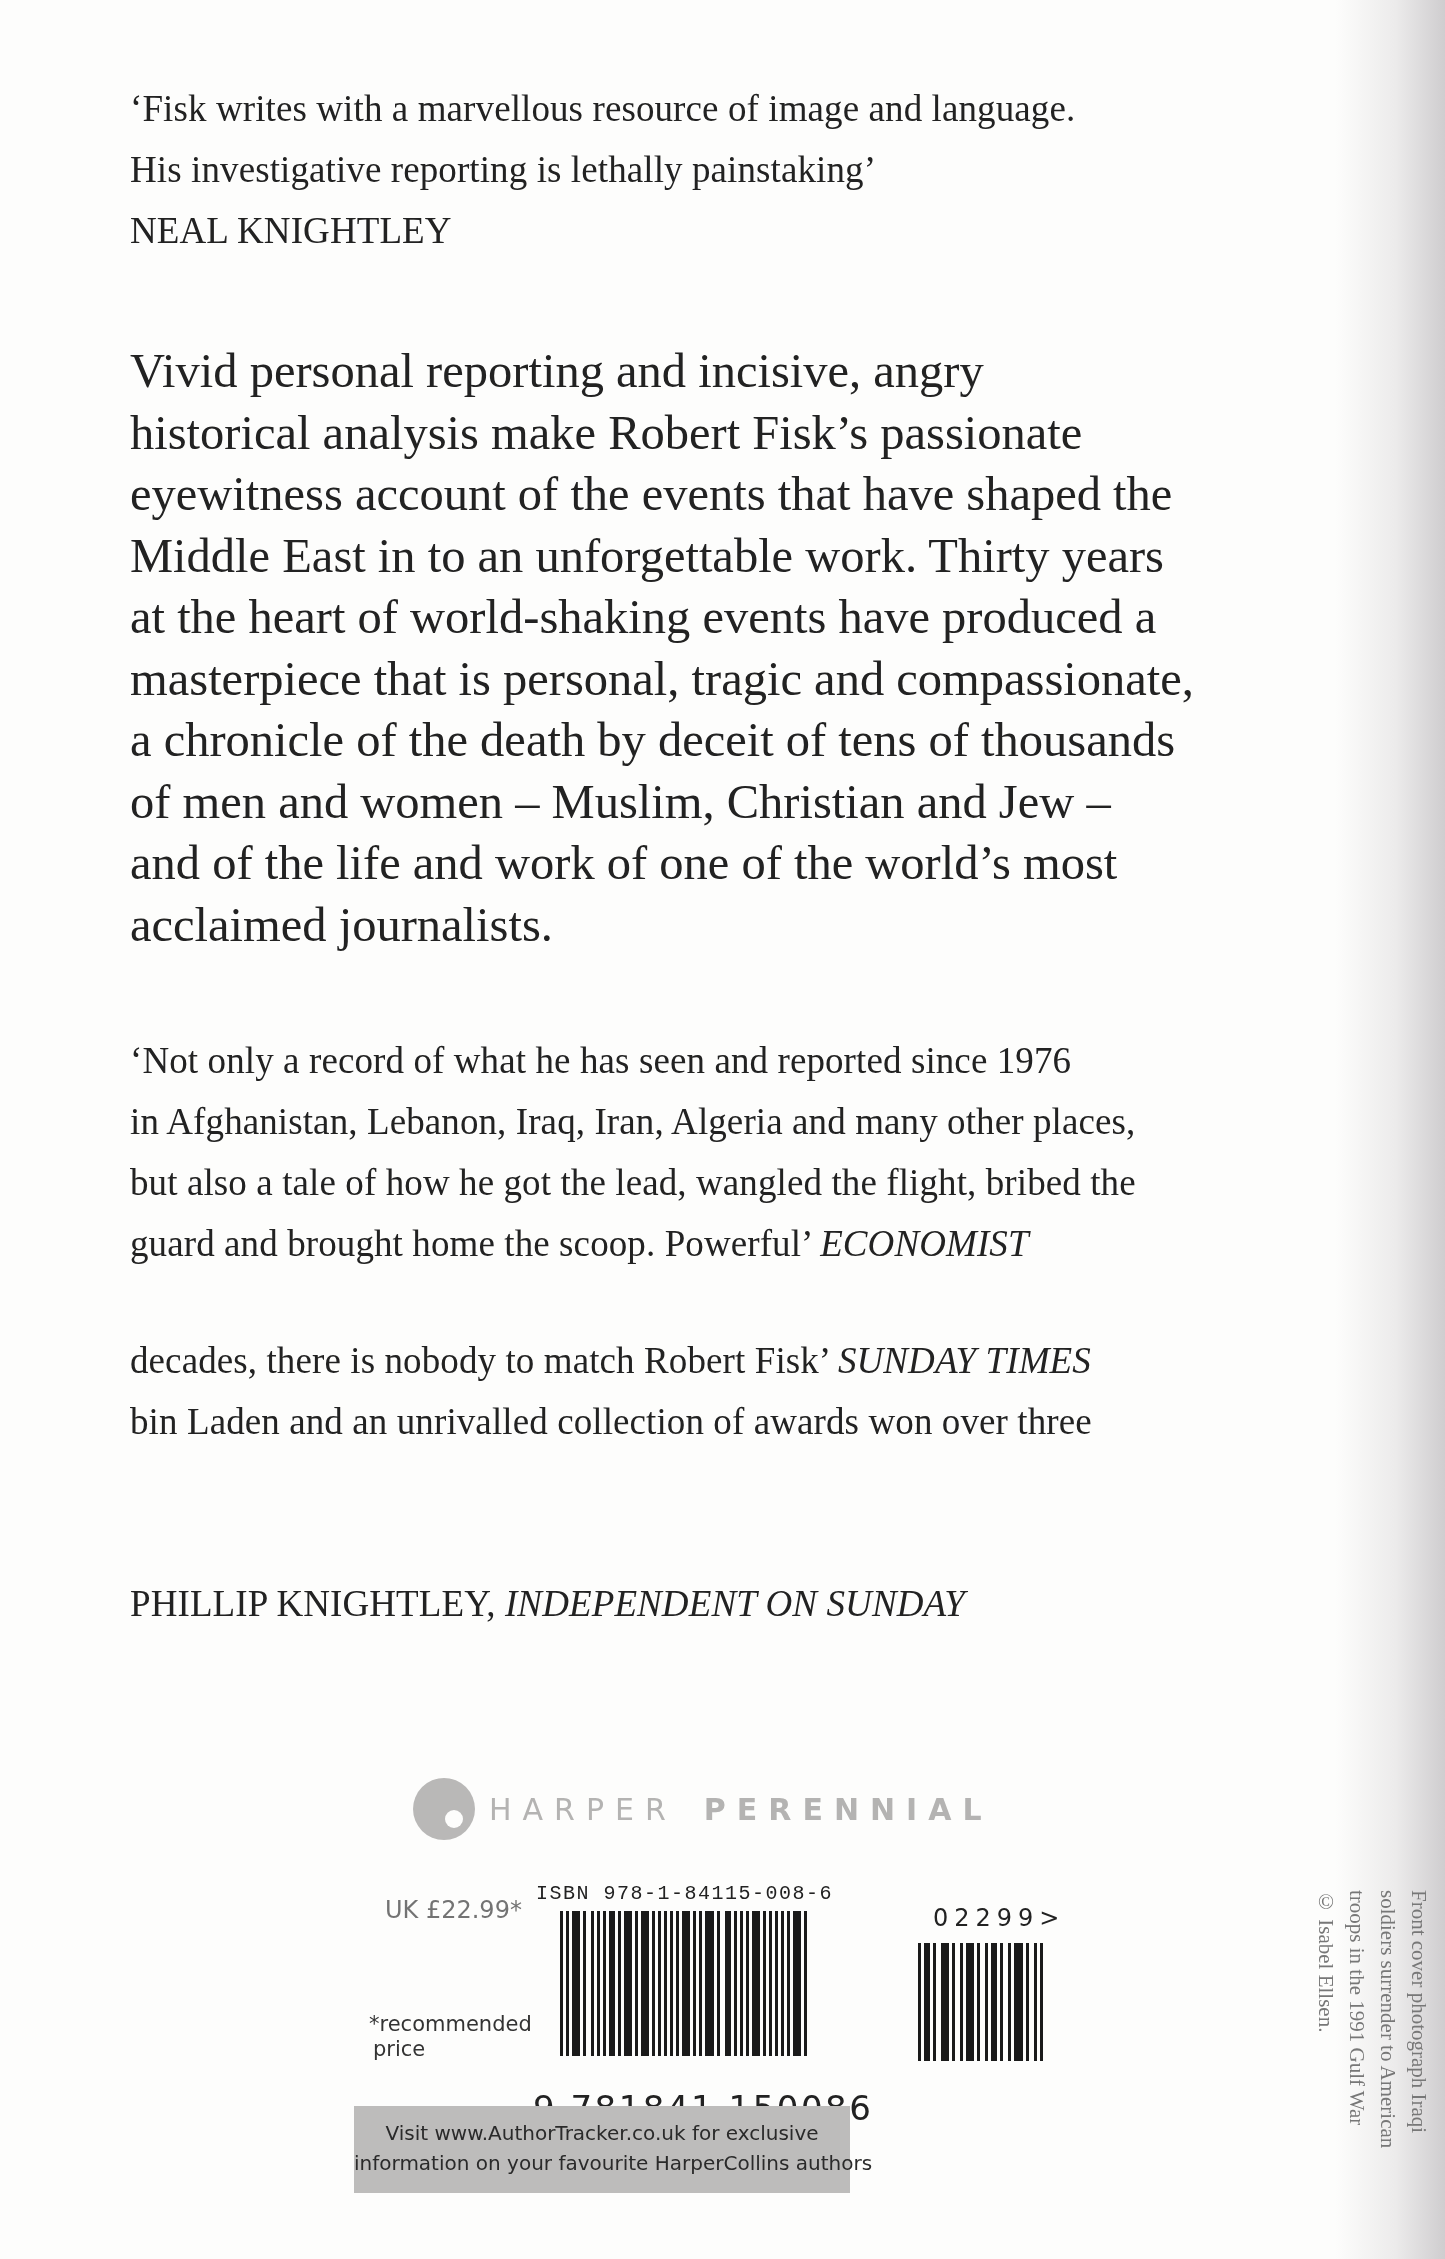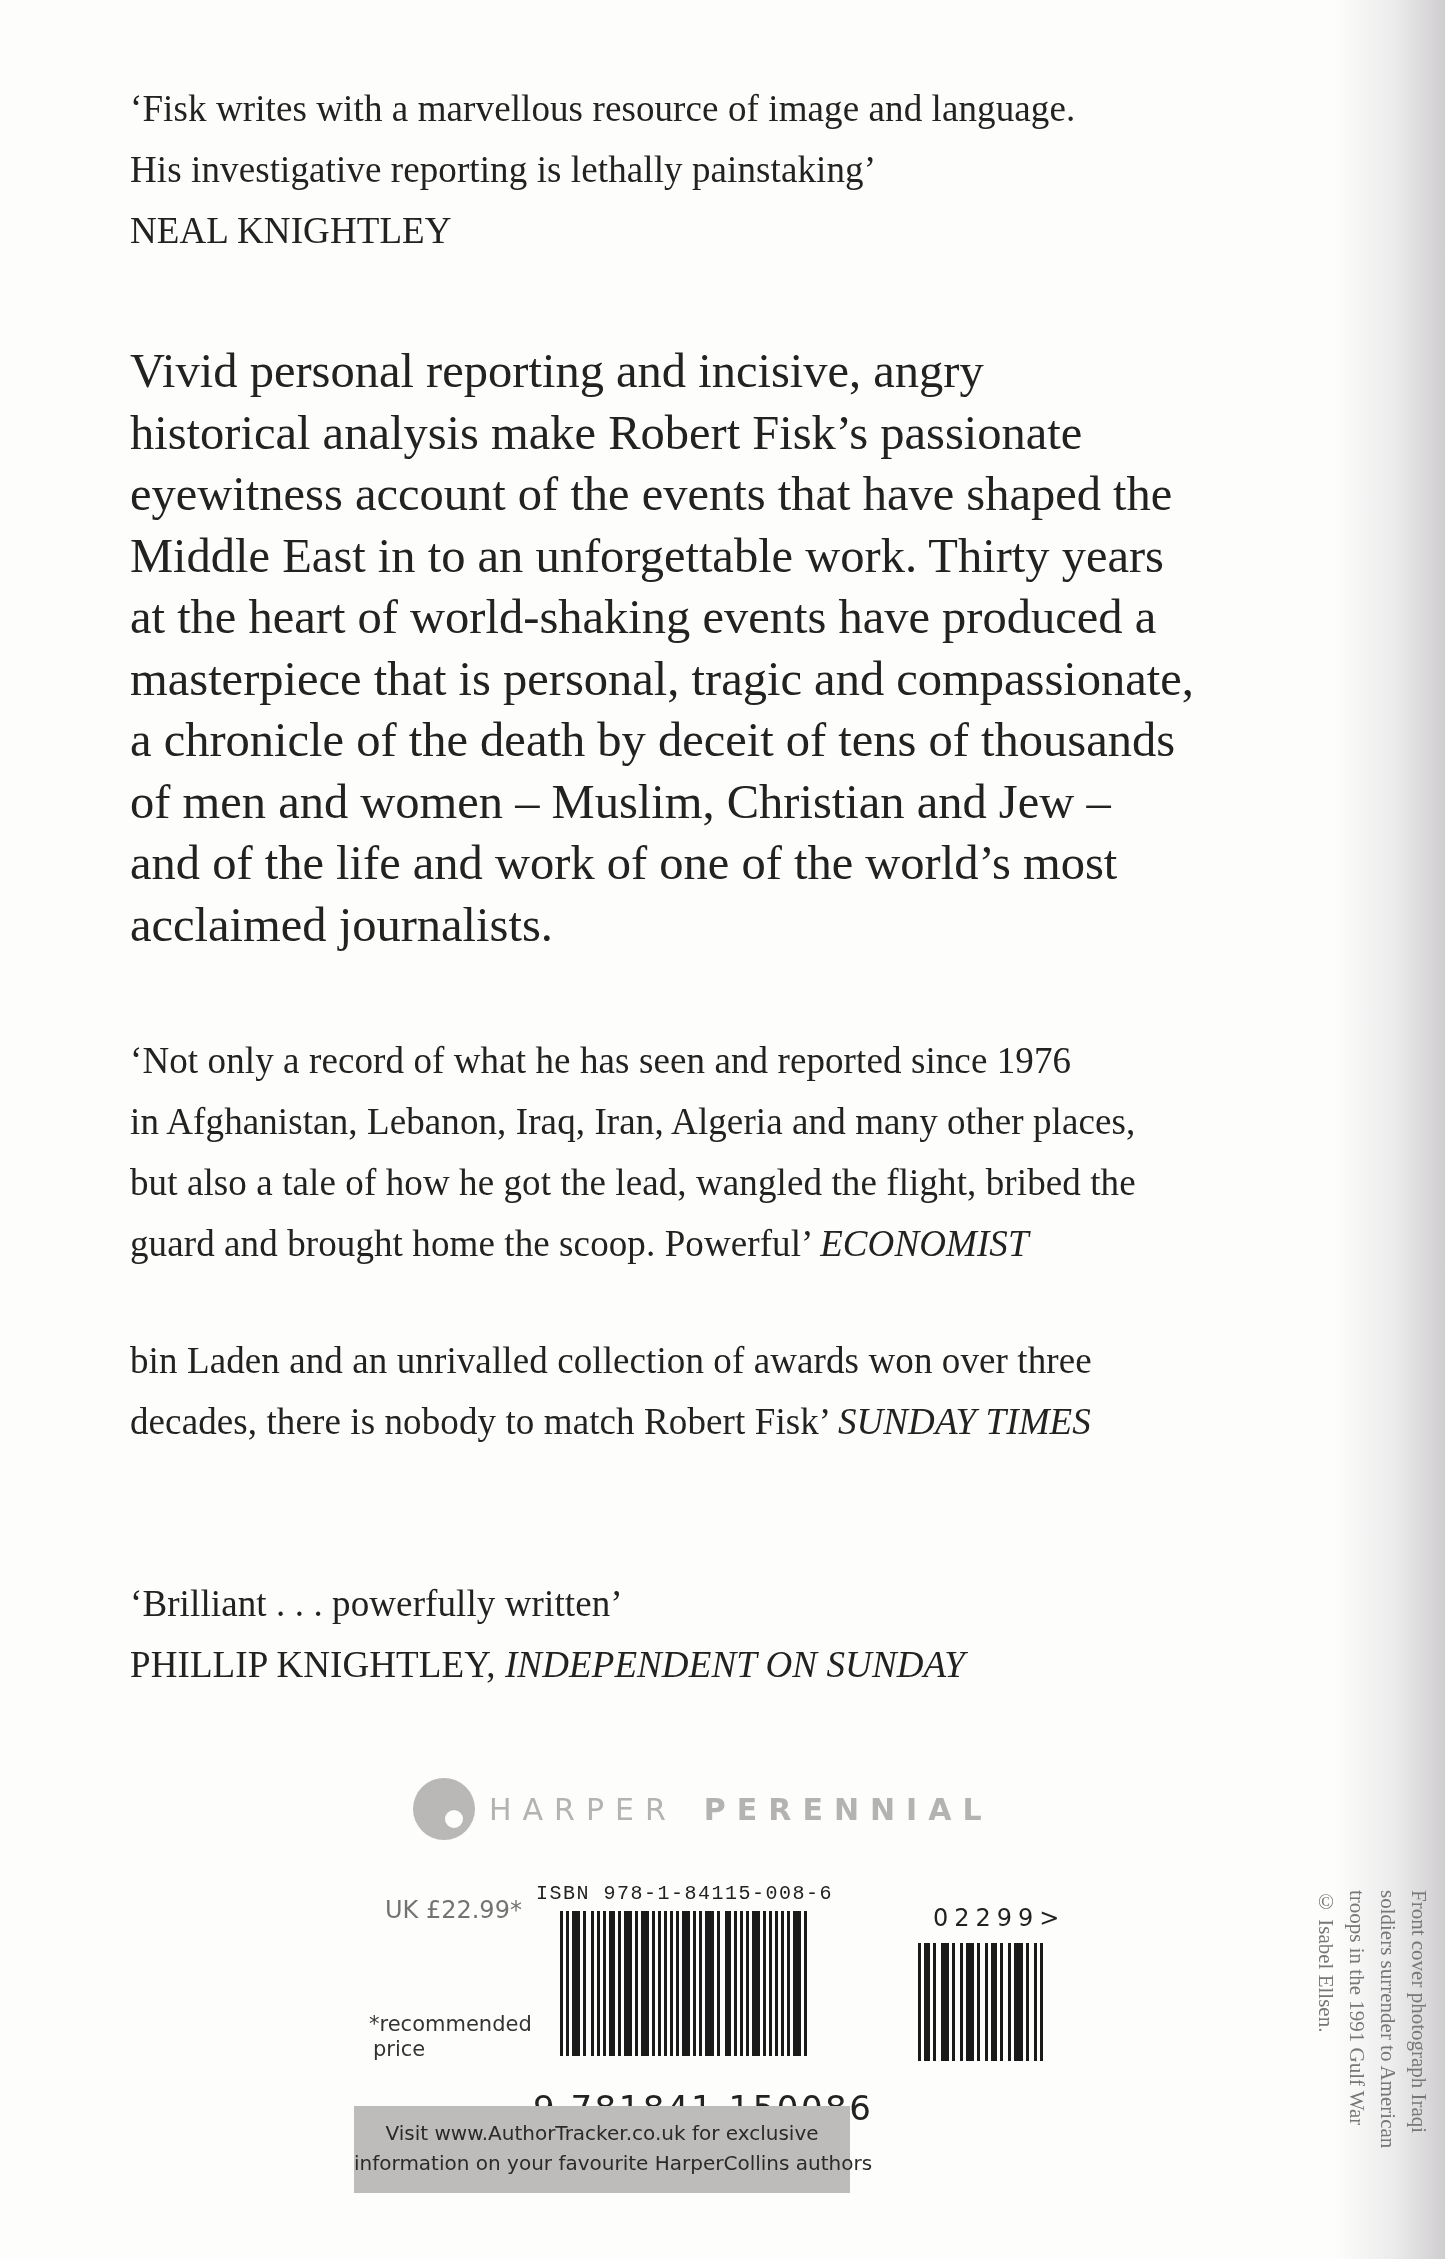--- a/index.html
+++ b/index.html
@@ -90,26 +90,25 @@
 </div>
 
 <div class="block quote-sm" style="top:1030px;">
   <span class="line">‘Not only a record of what he has seen and reported since 1976</span>
   <span class="line">in Afghanistan, Lebanon, Iraq, Iran, Algeria and many other places,</span>
   <span class="line">but also a tale of how he got the lead, wangled the flight, bribed the</span>
   <span class="line"><span>guard and brought home the scoop. Powerful’ </span><span class="italic">ECONOMIST</span></span>
 </div>
 
 <div class="block quote-sm" style="top:1330px;">
+  <span class="line"><span>decades, there is nobody to match Robert Fisk’ </span><span class="italic">SUNDAY TIMES</span></span>
   <span class="line">bin Laden and an unrivalled collection of awards won over three</span>
-  <span class="line"><span>decades, there is nobody to match Robert Fisk’ </span><span class="italic">SUNDAY TIMES</span></span>
 </div>
 
 <div class="block quote-sm" style="top:1573px;">
-  <span class="line">‘Brilliant . . . powerfully written’</span>
   <span class="line"><span>PHILLIP KNIGHTLEY, </span><span class="italic">INDEPENDENT ON SUNDAY</span></span>
 </div>
 
 <div class="logo">
   <div class="logo-mark">
       <div class="hole"></div>
     </div>
   <div class="logo-text">
     <span>HARPER</span><span class="bold">PERENNIAL</span>
   </div>

